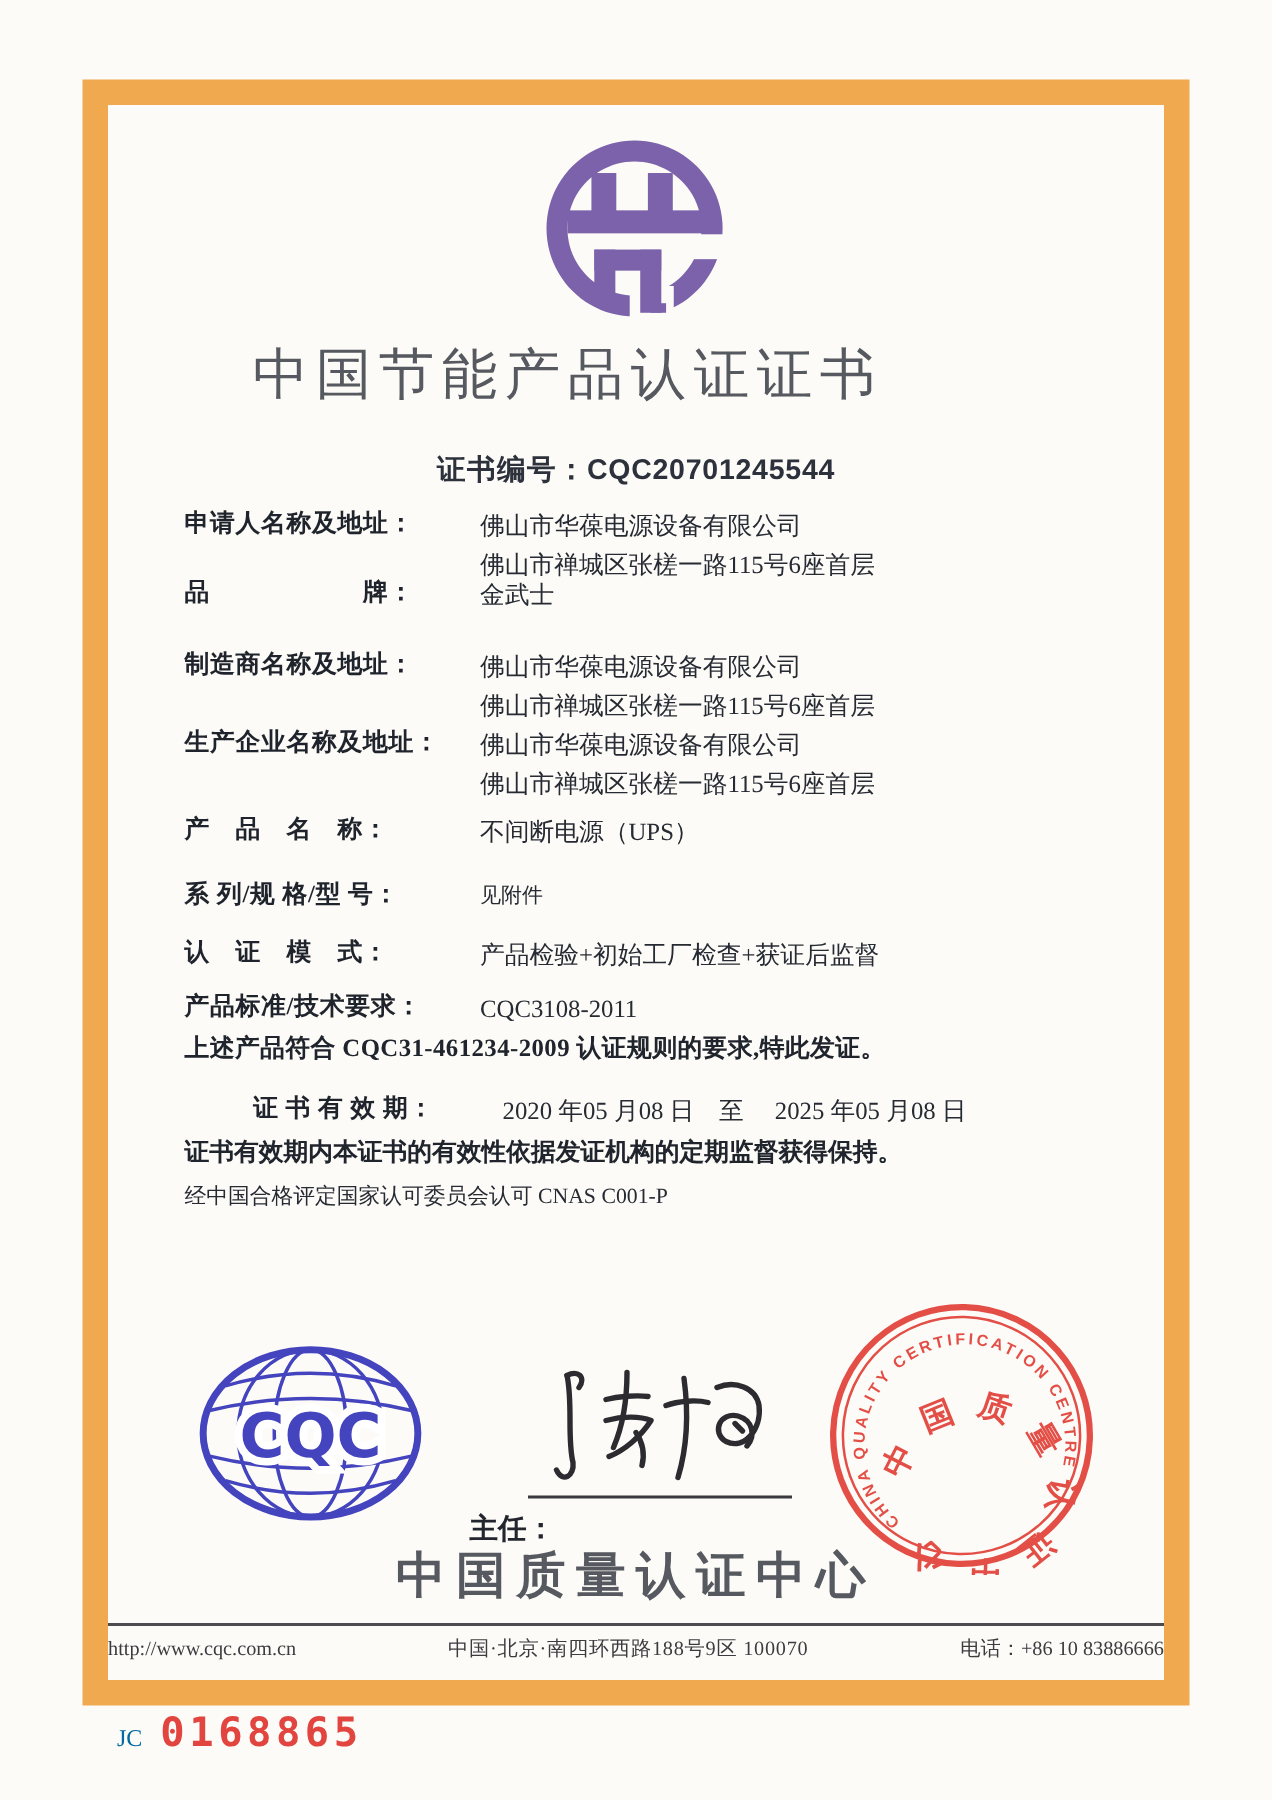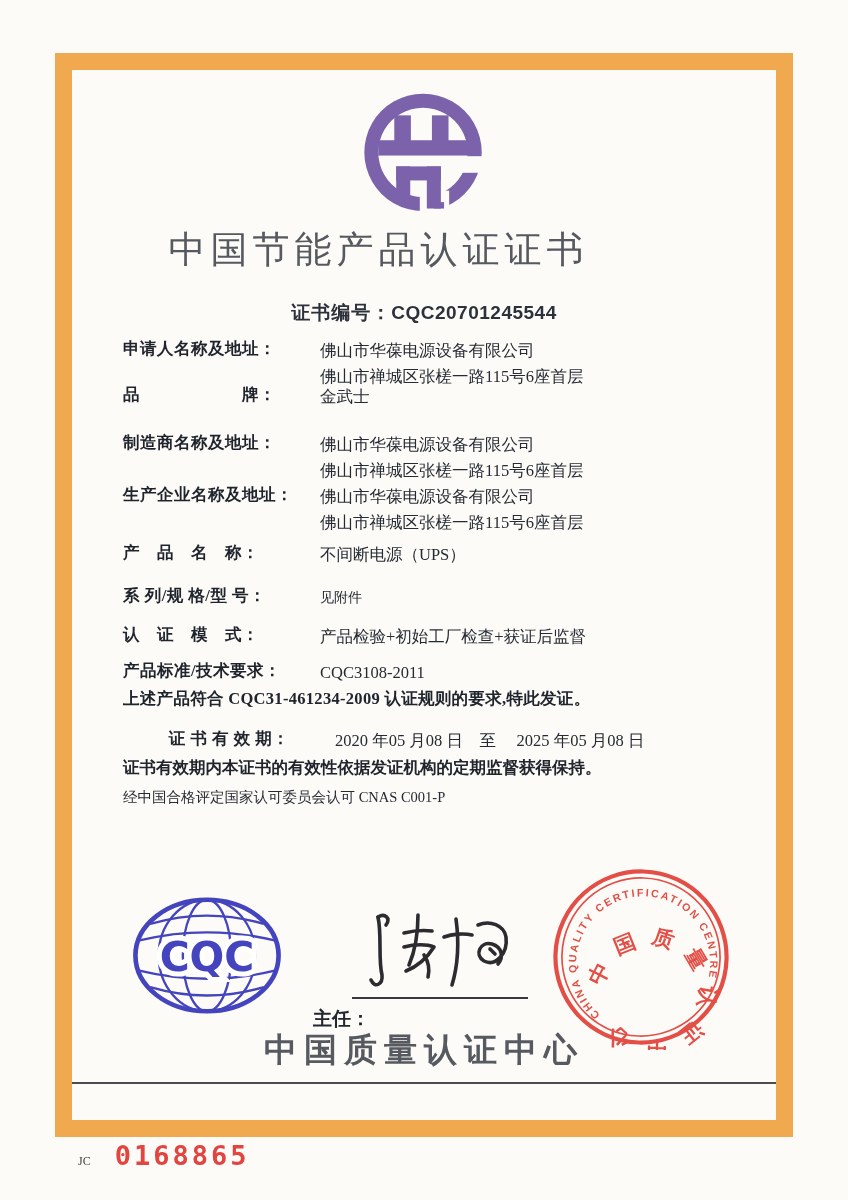--- a/index.html
+++ b/index.html
@@ -67,21 +67,21 @@
   
   .footer-rule{position:absolute;left:72px;top:1082px;width:704px;height:2px;background:#4c4c50;}
   .footer{
     position:absolute;left:72px;top:1090px;width:704px;
     display:flex;justify-content:space-between;align-items:baseline;
     font-size:13.5px;color:#3b3b40;
   }
   .footer .mid{letter-spacing:0.5px;}
   
   .serial{position:absolute;left:78px;top:1140px;display:flex;align-items:baseline;}
-  .serial .prefix{font-size:12px;color:#404040;margin-right:24px;font-family:"Liberation Serif", serif;}
+  .serial .prefix{font-size:16px;color:#0369a1;margin-right:12px;font-family:"Liberation Serif", serif;}
   .serial .number{
     font-family:"DejaVu Sans Mono", monospace;font-size:27px;color:#e2453f;
     letter-spacing:3px;font-weight:bold;
   }
 </style>
 </head>
 <body>
 
 <div class="page">
 
@@ -222,19 +222,24 @@
         <text font-family="Liberation Sans, sans-serif" font-size="23" font-weight="bold" fill="#E0382F" stroke="none" letter-spacing="14">
           <textPath href="#cnArc">中国质量认证中心</textPath>
         </text>
       </g>
     </svg>
   </div>
 
   <div class="org-name">中国质量认证中心</div>
 
   <div class="footer-rule"></div>
+  <div class="footer">
+    <span>http://www.cqc.com.cn</span>
+    <span class="mid">中国·北京·南四环西路188号9区  100070</span>
+    <span>电话：+86  10  83886666</span>
+  </div>
 
   <div class="serial">
     <span class="prefix">JC</span>
     <span class="number">0168865</span>
   </div>
 
 </div>
 
 </body></html>

